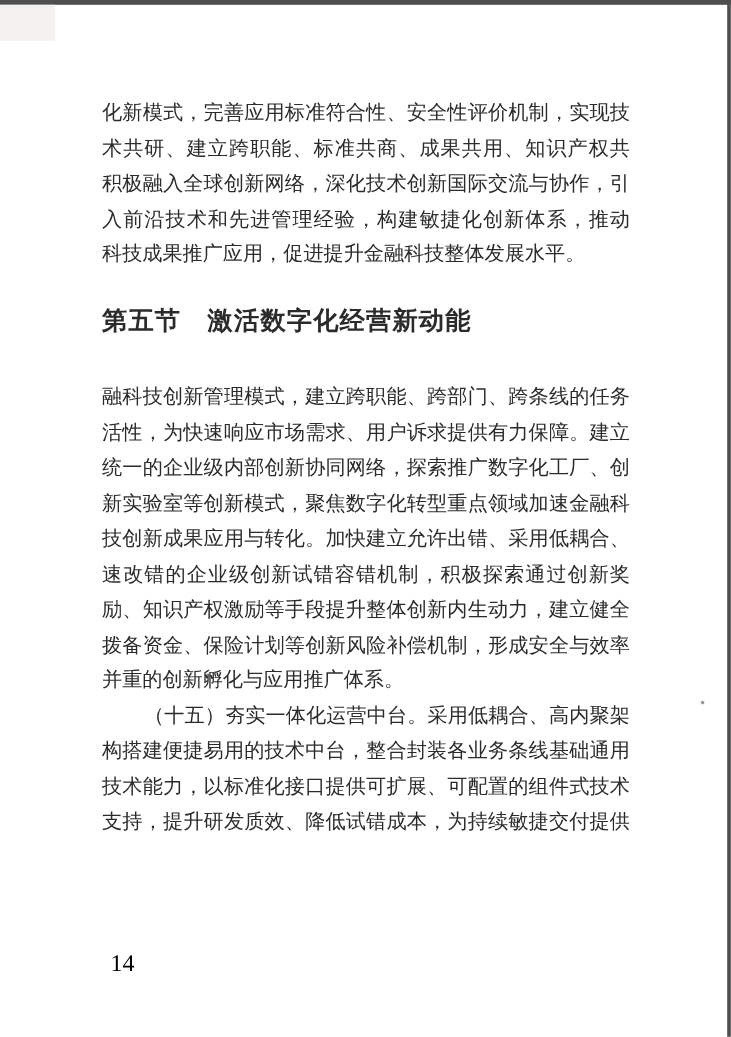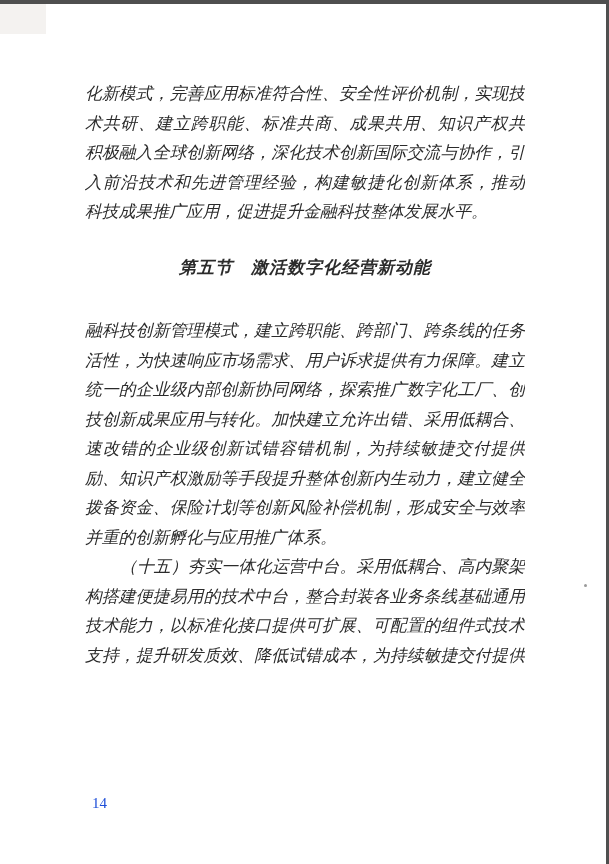--- a/index.html
+++ b/index.html
@@ -34,48 +34,47 @@
   }
   .content {
     position: absolute;
     left: 85px;
     top: 79px;
     width: 440px;
     color: #2b2b2b;
     font-size: 16.8px;
     line-height: 29.5px;
     letter-spacing: 0;
-    font-style: italic;
   }
   .line {
     text-align: justify;
     text-align-last: justify;
     height: 29.5px;
     overflow: hidden;
   }
   .line.last {
     text-align-last: left;
   }
   .line.indent {
     text-indent: 35px;
   }
   .heading {
-    text-align: center;
-    font-size: 17px;
+    text-align: left;
+    font-size: 21px;
     font-weight: 600;
     letter-spacing: 1px;
     margin: 26px 0 34px 0;
     height: 29.5px;
   }
   .page-number {
     position: absolute;
     left: 92px;
     top: 793px;
-    font-size: 15px;
-    color: #1d4ed8;
+    font-size: 20px;
+    color: #000000;
     line-height: 20px;
   }
   .speck {
     position: absolute;
     left: 584px;
     top: 584px;
     width: 3px;
     height: 3px;
     border-radius: 50%;
     background: #9a9a9a;
@@ -92,22 +91,23 @@
   <div class="content" id="content">
       <div class="line">化新模式，完善应用标准符合性、安全性评价机制，实现技</div>
       <div class="line">术共研、建立跨职能、标准共商、成果共用、知识产权共享。</div>
       <div class="line">积极融入全球创新网络，深化技术创新国际交流与协作，引</div>
       <div class="line">入前沿技术和先进管理经验，构建敏捷化创新体系，推动</div>
       <div class="line last">科技成果推广应用，促进提升金融科技整体发展水平。</div>
       <div class="heading">第五节　激活数字化经营新动能</div>
       <div class="line">融科技创新管理模式，建立跨职能、跨部门、跨条线的任务</div>
       <div class="line">活性，为快速响应市场需求、用户诉求提供有力保障。建立</div>
       <div class="line">统一的企业级内部创新协同网络，探索推广数字化工厂、创</div>
+      <div class="line">新实验室等创新模式，聚焦数字化转型重点领域加速金融科</div>
       <div class="line">技创新成果应用与转化。加快建立允许出错、采用低耦合、快</div>
-      <div class="line">速改错的企业级创新试错容错机制，为持续敏捷交付提供</div>
+      <div class="line">速改错的企业级创新试错容错机制，积极探索通过创新奖</div>
       <div class="line">励、知识产权激励等手段提升整体创新内生动力，建立健全</div>
       <div class="line">拨备资金、保险计划等创新风险补偿机制，形成安全与效率</div>
       <div class="line last">并重的创新孵化与应用推广体系。</div>
       <div class="line indent">（十五）夯实一体化运营中台。采用低耦合、高内聚架</div>
       <div class="line">构搭建便捷易用的技术中台，整合封装各业务条线基础通用</div>
       <div class="line">技术能力，以标准化接口提供可扩展、可配置的组件式技术</div>
       <div class="line">支持，提升研发质效、降低试错成本，为持续敏捷交付提供</div>
     </div>
 
   <div class="page-number">14</div>

